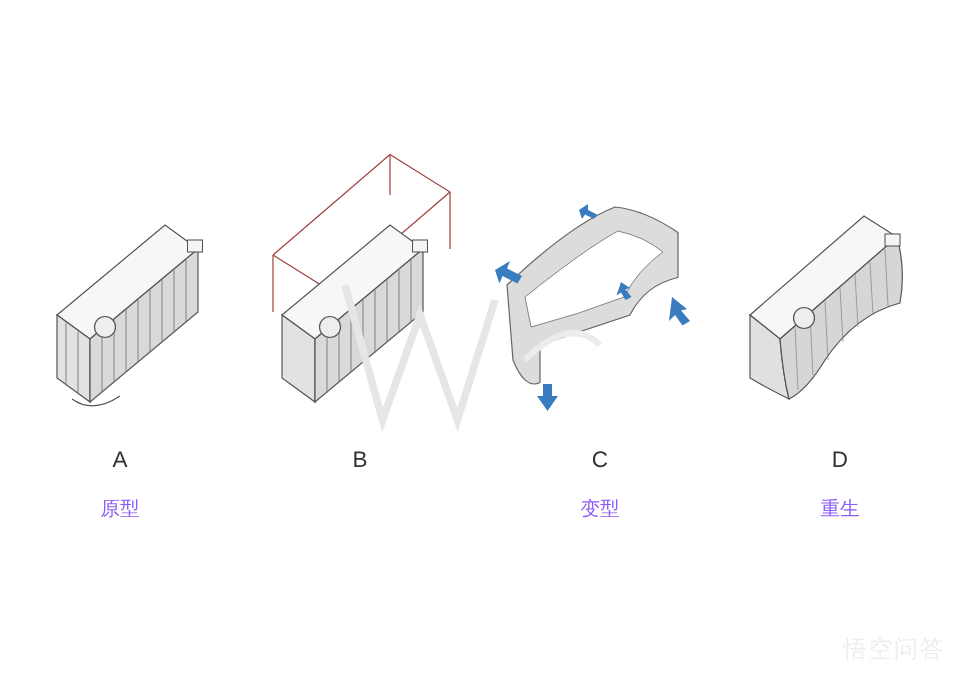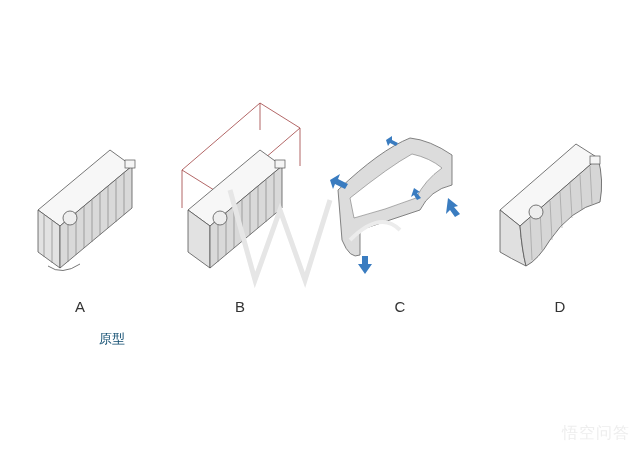--- a/index.html
+++ b/index.html
@@ -1,20 +1,20 @@
 <!DOCTYPE html>
 <html><head>
 <meta charset="utf-8">
 <style>
   html, body { margin:0; padding:0; background:#ffffff; }
   body { width:640px; height:452px; position:relative; overflow:hidden; font-family:"DejaVu Sans", sans-serif; }
   .stage { position:absolute; top:0; width:160px; height:452px; }
   .fig { position:absolute; left:0; top:80px; width:160px; height:220px; }
   .letter { position:absolute; top:298px; width:160px; text-align:center; font-family:"Liberation Sans", sans-serif; font-size:15px; color:#333; }
-  .cap { position:absolute; top:330px; width:160px; text-align:center; font-size:13px; color:#0c4a6e;padding-left:32px; }
+  .cap { position:absolute; top:330px; width:160px; text-align:center; font-size:13px; color:#8b5cf6; }
   .wm-center { position:absolute; left:210px; top:170px; width:220px; height:120px; }
   .wm-br { position:absolute; right:10px; bottom:8px; font-size:16px; color:#eeeeee; letter-spacing:1px; }
 </style>
 </head>
 <body>
 
 <div class="stage" style="left:0">
   <svg class="fig" viewBox="0 0 160 220">
     <polygon points="38,130 110,70 132,86 60,146" fill="#f7f7f7" stroke="#555" stroke-width="0.8"></polygon>
     <polygon points="38,130 60,146 60,188 38,172" fill="#e2e2e2" stroke="#555" stroke-width="0.8"></polygon>
@@ -73,39 +73,41 @@
     <path d="M30,118 Q70,86 92,74 Q110,78 122,88 Q105,100 96,118 Q65,130 34,138 Z" fill="#ffffff" stroke="#777" stroke-width="0.6"></path>
     <g fill="#3a7cc0">
       <polygon points="10,100 20,94 18,99 28,104 25,109 15,104 13,109"></polygon>
       <polygon points="66,60 72,56 72,60 78,63 76,66 70,63 68,66"></polygon>
       <polygon points="94,108 100,112 97,113 101,118 97,120 94,115 91,117"></polygon>
       <polygon points="128,118 138,126 134,127 140,134 135,137 130,130 126,134"></polygon>
       <polygon points="42,176 48,176 48,184 52,184 45,194 38,184 42,184"></polygon>
     </g>
   </svg>
   <div class="letter">C</div>
+  <div class="cap">变型</div>
 </div>
 
 <div class="stage" style="left:480px">
   <svg class="fig" viewBox="0 0 160 220">
     <polygon points="20,130 96,64 118,78 40,146" fill="#f7f7f7" stroke="#555" stroke-width="0.8"></polygon>
     <path d="M20,130 L40,146 Q42,170 46,186 Q30,178 20,172 Z" fill="#e0e0e0" stroke="#555" stroke-width="0.8"></path>
     <path d="M40,146 L118,78 Q124,100 120,122 Q90,130 70,160 Q58,180 46,186 Q42,170 40,146 Z" fill="#d6d6d6" stroke="#555" stroke-width="0.8"></path>
     <g stroke="#888" stroke-width="0.5">
       <line x1="50" y1="138" x2="52" y2="180"></line>
         <line x1="60" y1="129" x2="62" y2="170"></line>
       <line x1="70" y1="121" x2="72" y2="160"></line>
         <line x1="80" y1="112" x2="82" y2="148"></line>
       <line x1="90" y1="103" x2="92" y2="138"></line>
         <line x1="100" y1="95" x2="102" y2="130"></line>
       <line x1="110" y1="86" x2="112" y2="124"></line>
     </g>
     <circle cx="56" cy="132" r="7" fill="#eee" stroke="#555" stroke-width="0.8"></circle>
     <rect x="110" y="76" width="10" height="8" fill="#f5f5f5" stroke="#555" stroke-width="0.7"></rect>
   </svg>
   <div class="letter">D</div>
+  <div class="cap">重生</div>
 </div>
 
 <svg class="wm-center" viewBox="0 0 220 120">
   <polyline points="20,20 45,110 70,40 95,110 120,30" fill="none" stroke="#e6e6e6" stroke-width="5"></polyline>
   <path d="M140,70 Q170,40 190,60" fill="none" stroke="#ececec" stroke-width="4"></path>
 </svg>
 <div class="wm-br">悟空问答</div>
 
 </body></html>

